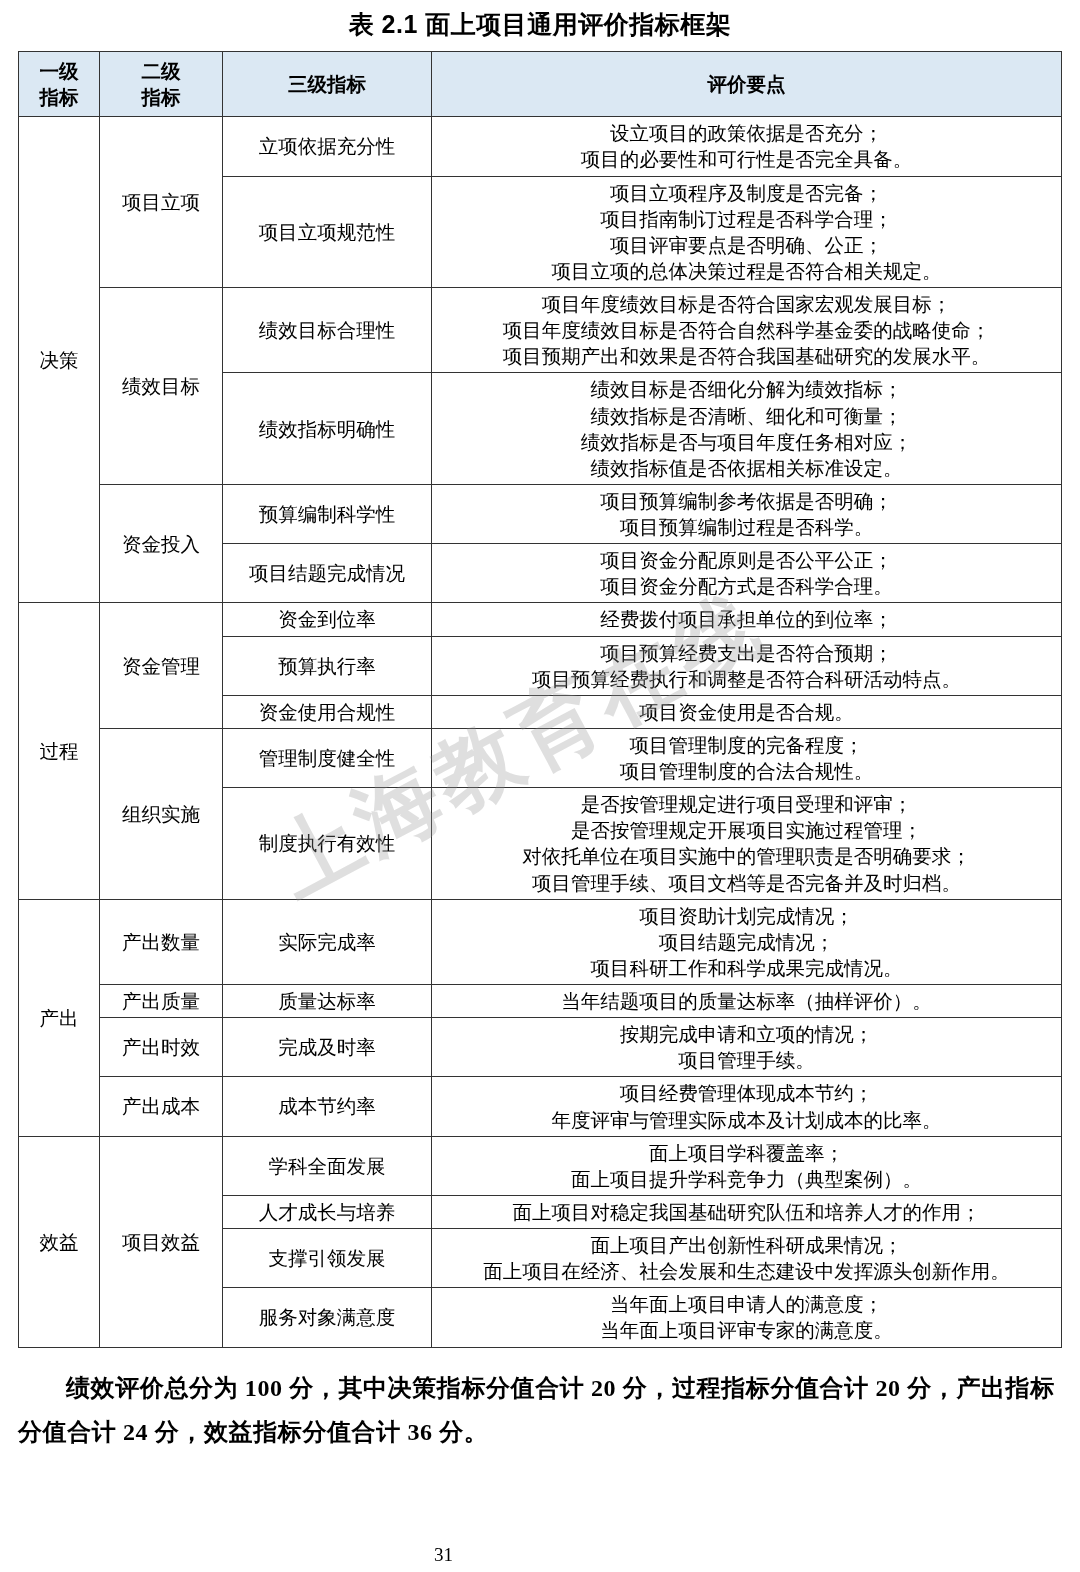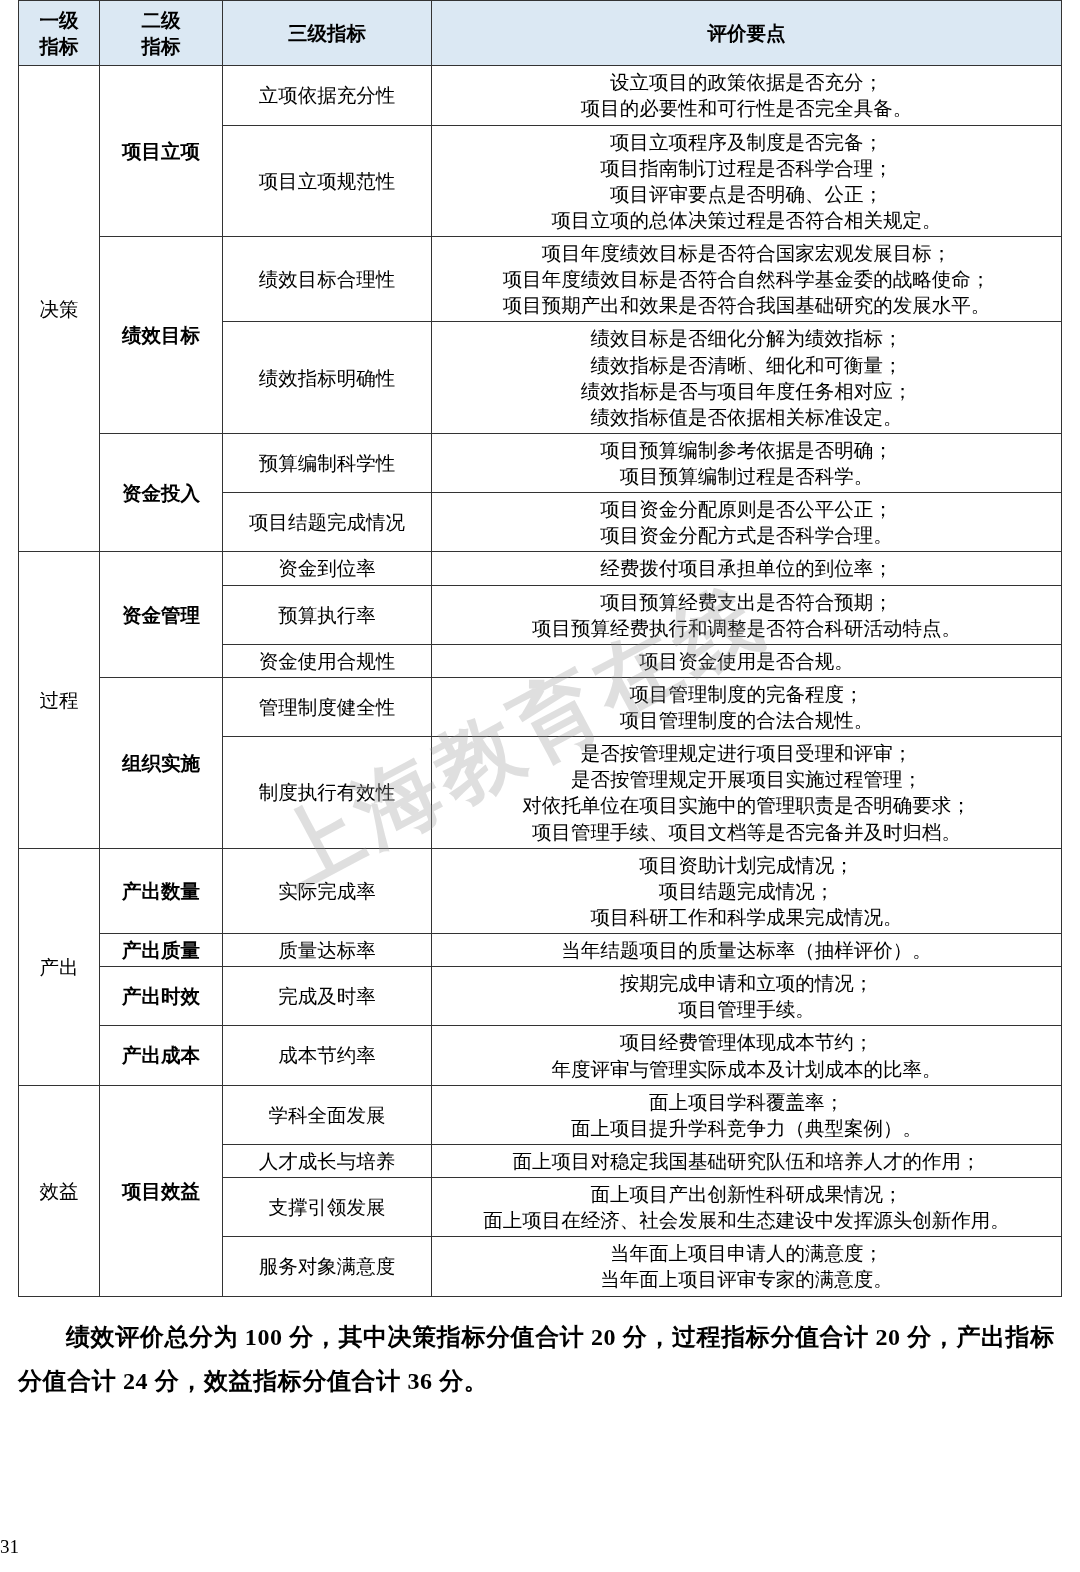--- a/index.html
+++ b/index.html
@@ -47,37 +47,38 @@
     background: transparent;
   }
   table.main thead th {
     background: #dbe8f3;
     text-align: center;
     font-weight: bold;
     font-size: 19.5px;
     padding: 6px 4px;
   }
   .c1 { width: 72px; text-align: center; }
-  .c2 { width: 114px; text-align: center; font-weight: bold; }
+  .c2 { width: 114px; text-align: center; }
   .c3 { width: 200px; text-align: center; margin-left: 20px; }
   .c4 { text-align: center; padding-left: 10px; }
   .cell-lines div { white-space: nowrap; }
   .footnote {
     margin-top: 18px;
     font-size: 24px;
     line-height: 1.85;
     text-indent: 48px;
     letter-spacing: 0.6px;
     font-weight: bold;
   }
   .pagenum {
     position: absolute;
     bottom: 14px;
     left: 0;
     width: 887px;
+    text-align: center;
     font-size: 19px;
   }
   .watermark {
     position: absolute;
     left: 250px;
     top: 680px;
     font-size: 84px;
     font-weight: bold;
     color: rgba(150,150,150,0.30);
     transform: rotate(-28deg);
@@ -88,20 +89,21 @@
     white-space: nowrap;
   }
 </style>
 </head>
 <body>
 
 <div class="page">
 
   <div class="watermark">上海教育在线</div>
 
+  <div class="title">表 2.1  面上项目通用评价指标框架</div>
 
   <table class="main">
     <thead>
       <tr>
         <th class="c1">
           <div>一级</div>
           <div>指标</div>
         </th>
         <th class="c2">
           <div>二级</div>

